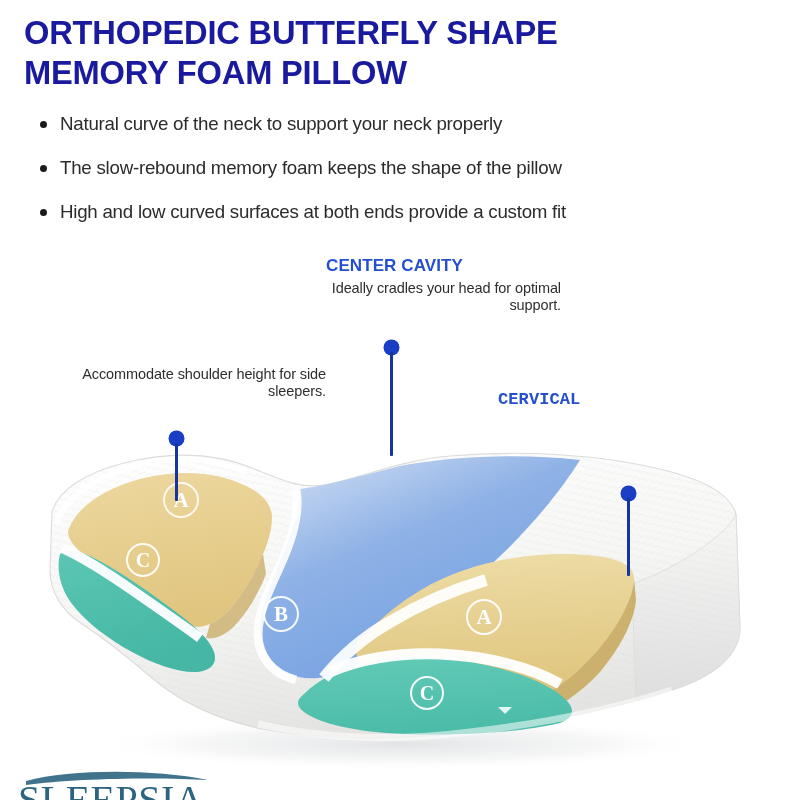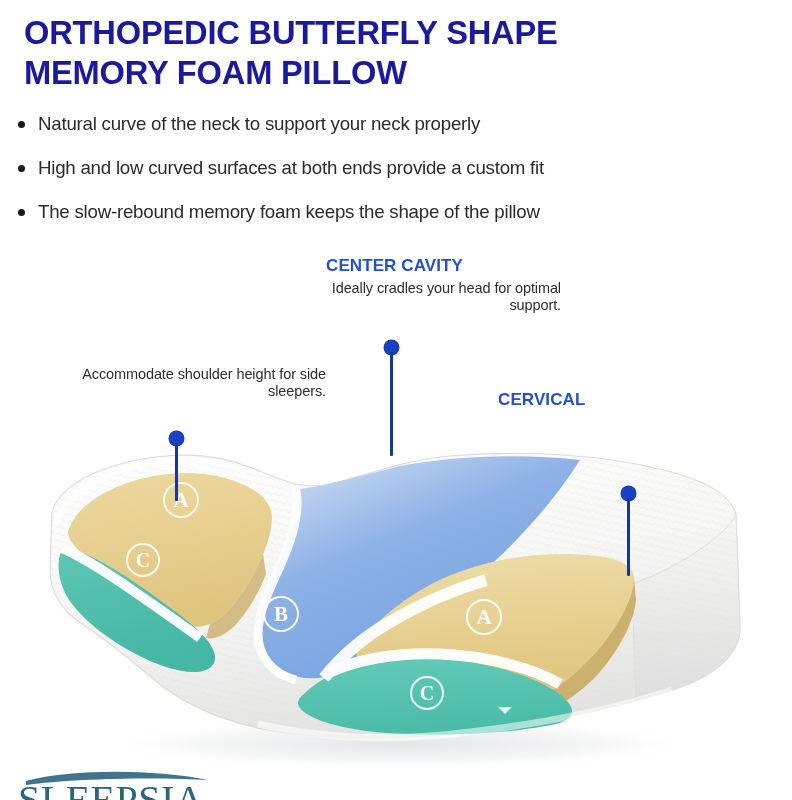--- a/index.html
+++ b/index.html
@@ -20,21 +20,21 @@
     font-size:34px;
     line-height:40px;
     letter-spacing:-0.2px;
     color:#1a1a9e;
     transform:scaleX(0.96);
     transform-origin:left center;
     white-space:nowrap;
   }
 
   
-  #bullets { position:absolute; left:18px; top:112px; width:745px; }
+  #bullets { position:absolute; left:40px; top:112px; width:745px; }
   .bullet-row {
     display:flex; align-items:flex-start;
     margin-bottom:20px;
   }
   .bullet-dot {
     width:7px; height:7px; border-radius:50%;
     background:#1a1a1a; margin-top:9px; margin-right:13px;
     flex:0 0 auto;
   }
   .bullet-text {
@@ -49,21 +49,21 @@
     font-weight:bold; color:#2450cc;
     font-size:17px; line-height:22px;
     letter-spacing:0.1px;
   }
   .callout-body {
     font-size:14.5px; line-height:17px; color:#2e2e2e;
     margin-top:3px; letter-spacing:-0.1px;text-align:right;
   }
   #callout-center { left:326px; top:255px; width:235px; }
   #callout-left   { left:26px;  top:363px; width:300px; }
-  #callout-right  { left:498px; top:389px; width:285px; }
+  #callout-right  { left:498px; top:389px; width:285px;font-family:Liberation Mono, monospace; }
 
   
   .pin { position:absolute; }
   .pin-dot {
     width:15px; height:15px; border-radius:50%;
     background:#1a3fc4; position:absolute; left:0; top:0;
     box-shadow:0 0 0 0.5px #1a3fc4;
   }
   .pin-stem {
     position:absolute; width:3.2px; background:#17359f;
@@ -112,25 +112,25 @@
   <div class="title-line">MEMORY FOAM PILLOW</div>
 </div>
 
 <div id="bullets">
   <div class="bullet-row">
     <span class="bullet-dot"></span>
     <span class="bullet-text">Natural curve of the neck to support your neck properly</span>
   </div>
   <div class="bullet-row">
     <span class="bullet-dot"></span>
-    <span class="bullet-text">High and low curved surfaces at both ends provide a custom fit</span>
+    <span class="bullet-text">The slow-rebound memory foam keeps the shape of the pillow</span>
   </div>
   <div class="bullet-row">
     <span class="bullet-dot"></span>
-    <span class="bullet-text">The slow-rebound memory foam keeps the shape of the pillow</span>
+    <span class="bullet-text">High and low curved surfaces at both ends provide a custom fit</span>
   </div>
 </div>
 
 <div id="pillow-wrap">
 <svg id="pillow-svg" viewBox="0 0 792 340" xmlns="http://www.w3.org/2000/svg">
   <defs>
     <linearGradient id="gFabricTop" x1="0" y1="0" x2="0.3" y2="1">
       <stop offset="0" stop-color="#ffffff"></stop>
       <stop offset="0.55" stop-color="#f6f6f5"></stop>
       <stop offset="1" stop-color="#e4e4e2"></stop>

